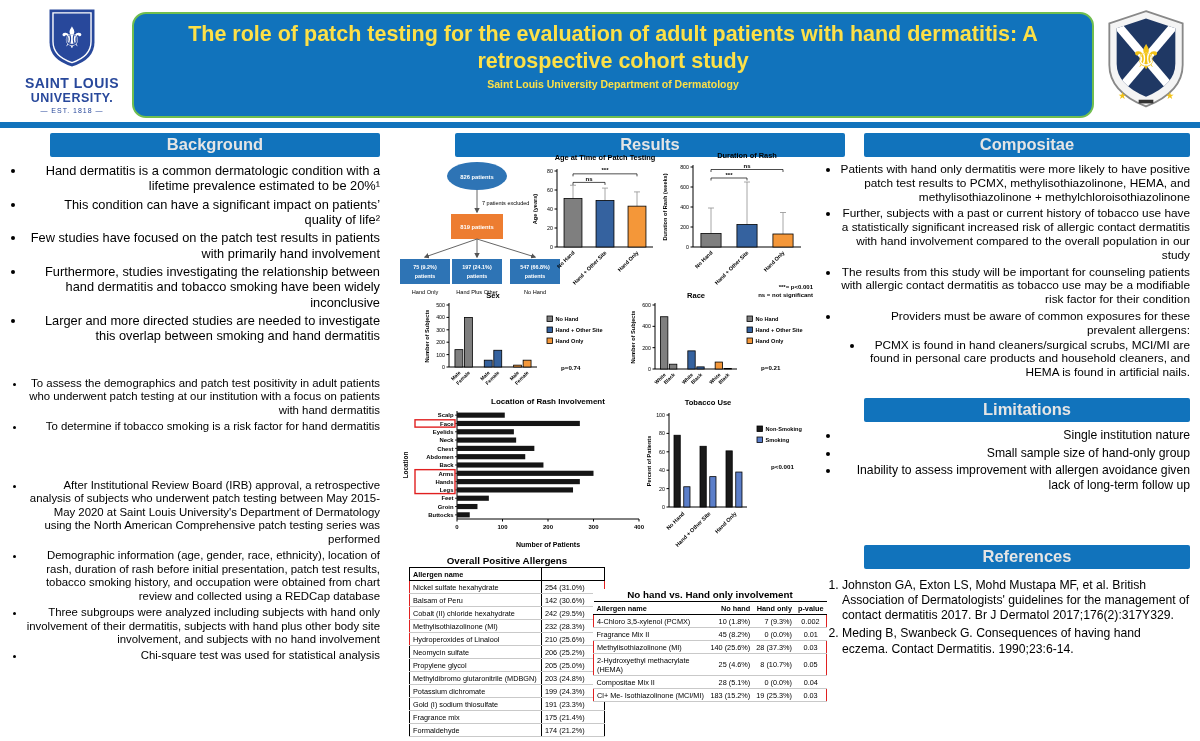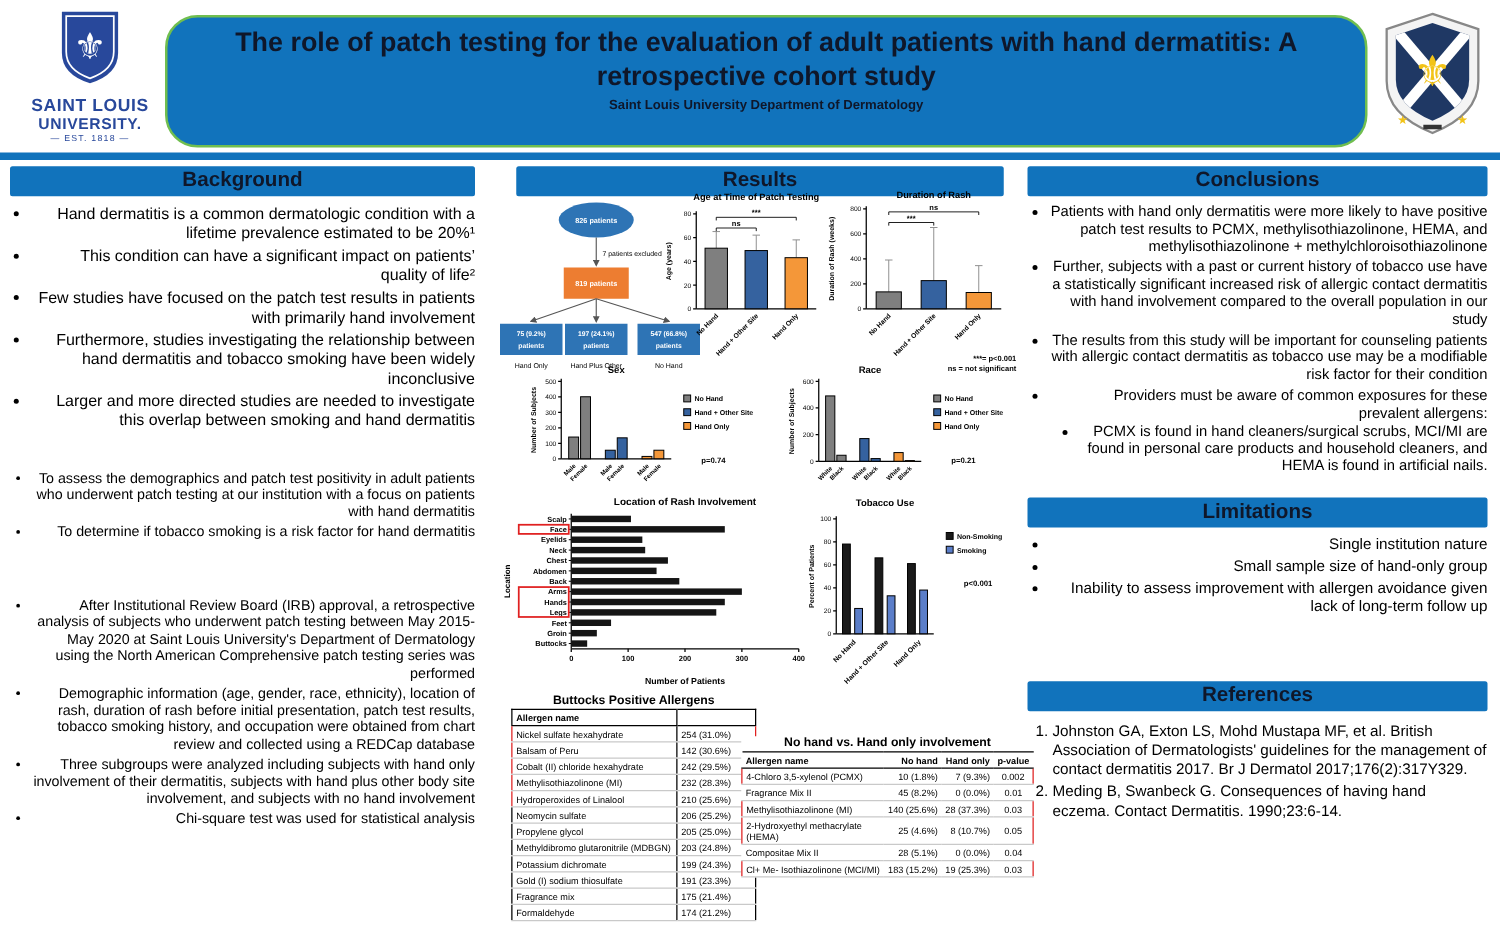--- a/index.html
+++ b/index.html
@@ -3,33 +3,33 @@
 <meta charset="utf-8">
 <style>
   html,body{margin:0;padding:0;background:#e8e8e8;}
   .poster{position:relative;width:1200px;height:741px;background:#ffffff;font-family:"Liberation Sans",sans-serif;overflow:hidden;margin:0 auto;}
   
   .slu-logo{position:absolute;left:16px;top:6px;width:112px;text-align:center;color:#28489B;}
   .slu-line1{font-weight:bold;font-size:14px;letter-spacing:.5px;margin-top:1px;}
   .slu-line2{font-weight:bold;font-size:12.5px;letter-spacing:.5px;}
   .slu-est{font-size:7px;margin-top:2px;letter-spacing:1px;}
   .slu-est::before{content:"—  ";} .slu-est::after{content:"  —";}
-  .title-box{position:absolute;left:132px;top:12px;width:962px;height:106px;background:#1173BC;border:2px solid #70BE4F;border-radius:26px;color:#0f172a;text-align:center;box-sizing:border-box;padding:7px 40px 0;}
+  .title-box{position:absolute;left:132px;top:12px;width:962px;height:106px;background:#1173BC;border:2px solid #70BE4F;border-radius:14px;color:#fde047;text-align:center;box-sizing:border-box;padding:7px 40px 0;}
   .title-box h1{font-size:21.5px;line-height:1.25;margin:0 0 3px;font-weight:bold;}
   .authors{font-size:13px;font-weight:bold;}
   .affil{font-size:10.5px;font-weight:bold;margin-top:2px;}
   .crest{position:absolute;right:10px;top:6px;width:88px;height:112px;}
   .divider{position:absolute;left:0;top:122px;width:1200px;height:6px;background:#1173BC;}
   
   .col{position:absolute;top:133px;}
   .col-left{left:8px;width:372px;height:600px;}
   .col-mid{left:397px;width:428px;height:604px;}
   .col-right{left:822px;width:368px;height:600px;}
   .col section{position:absolute;left:0;right:0;}
-  .bar{background:#1173BC;color:#0f172a;font-weight:bold;text-align:center;font-size:16.5px;padding:2px 0 3px;border-radius:2px;}
+  .bar{background:#1173BC;color:#e5e5e5;font-weight:bold;text-align:center;font-size:16.5px;padding:2px 0 3px;border-radius:2px;margin-left:42px;}
   .col-mid .bar{position:absolute;left:16px;top:0;width:390px;text-align:center;}
   ul.bullets{margin:6px 0 0;padding-left:18px;}
   ul.bullets li{margin-bottom:3px;text-align:right;}
   ul.bullets ul{margin:1px 0 0;padding-left:24px;list-style:disc;}
   .bg-list{font-size:12.8px;line-height:1.2;}
   .aims-list,.methods-list{font-size:11.4px;line-height:1.18;}
   .conc-list{font-size:11.8px;line-height:1.17;}
   .lim-list{font-size:12.2px;line-height:1.2;}
   ol.refs{margin:9px 0 0;padding-left:20px;font-size:12.2px;line-height:1.24;}
   ol.refs li{margin-bottom:3px;}
@@ -387,21 +387,21 @@
           <rect x="92.75" y="77.03999999999999" width="6.24" height="34.96000000000001" fill="#5B7EC9" stroke="#000" stroke-width="0.8"></rect>
           <text x="0" y="0" font-size="5.6" font-weight="bold" text-anchor="end" transform="translate(94 119) rotate(-45)" fill="#000">Hand Only</text>
           <rect x="114" y="31" width="5.5" height="5.5" fill="#1A1A1A" stroke="#000" stroke-width="0.8"></rect>
           <text x="122.5" y="36" font-size="5.6" font-weight="bold" text-anchor="start" fill="#000">Non-Smoking</text>
           <rect x="114" y="42" width="5.5" height="5.5" fill="#5B7EC9" stroke="#000" stroke-width="0.8"></rect>
           <text x="122.5" y="47" font-size="5.6" font-weight="bold" text-anchor="start" fill="#000">Smoking</text>
           <text x="128" y="74" font-size="6.2" font-weight="bold" text-anchor="start" fill="#000">p&lt;0.001</text>
         </svg></div>
 
     <div class="tblwrap" id="tbl-overall">
-      <div class="tbl-title">Buttocks Positive Allergens</div>
+      <div class="tbl-title">Overall Positive Allergens</div>
       <div>
           <table>
             <thead>
               <tr>
                 <th>Allergen name</th>
                 <th></th>
               </tr>
             </thead>
             <tbody class="boxed">
               <tr>
@@ -516,21 +516,21 @@
                 <td>0.03</td>
               </tr>
             </tbody>
           </table>
         </div>
     </div>
   </div>
 
   <div class="col col-right">
     <section id="sec-conclusions">
-      <div class="bar">Conclusions</div>
+      <div class="bar">Compositae</div>
       <ul class="bullets conc-list">
           <li>Patients with hand only dermatitis were more likely to have positive patch test results to PCMX, methylisothiazolinone, HEMA, and methylisothiazolinone + methylchloroisothiazolinone</li>
           <li>Further, subjects with a past or current history of tobacco use have a statistically significant increased risk of allergic contact dermatitis with hand involvement compared to the overall population in our study</li>
           <li>The results from this study will be important for counseling patients with allergic contact dermatitis as tobacco use may be a modifiable risk factor for their condition</li>
           <li>Providers must be aware of common exposures for these prevalent allergens:<ul>
               <li>PCMX is found in hand cleaners/surgical scrubs, MCI/MI are found in personal care products and household cleaners, and HEMA is found in artificial nails.</li>
             </ul></li>
         </ul>
     </section>
     <section id="sec-limitations">

